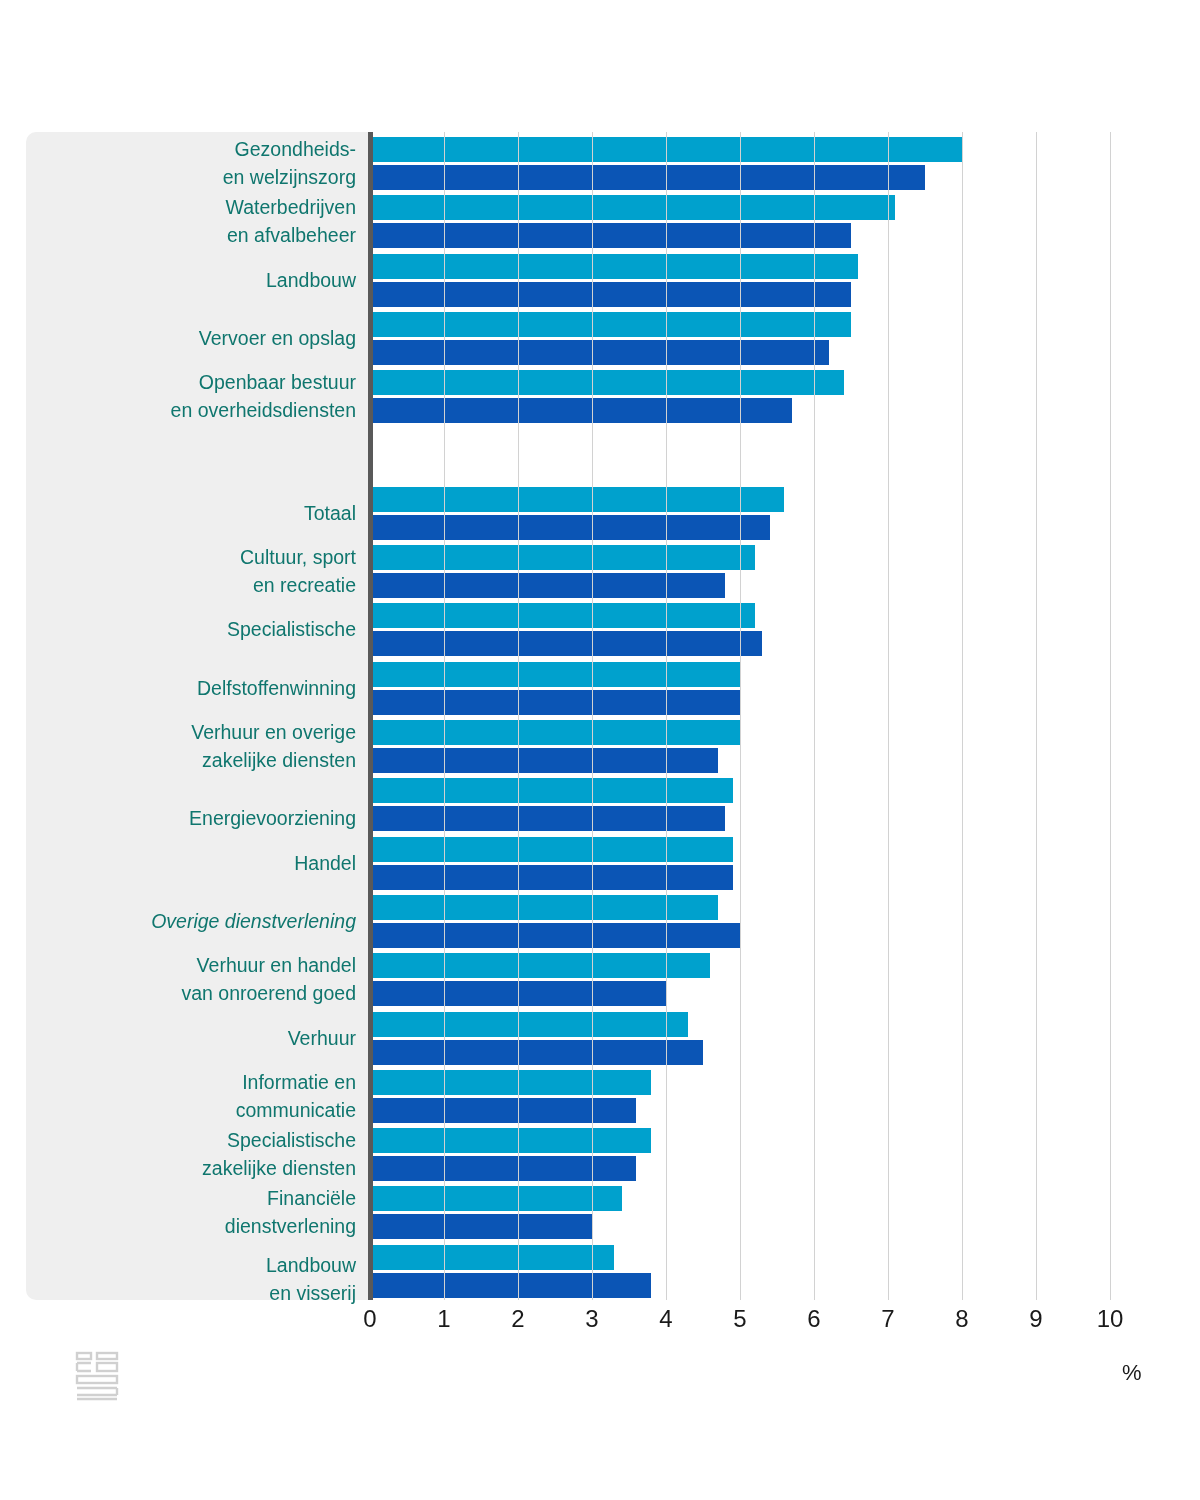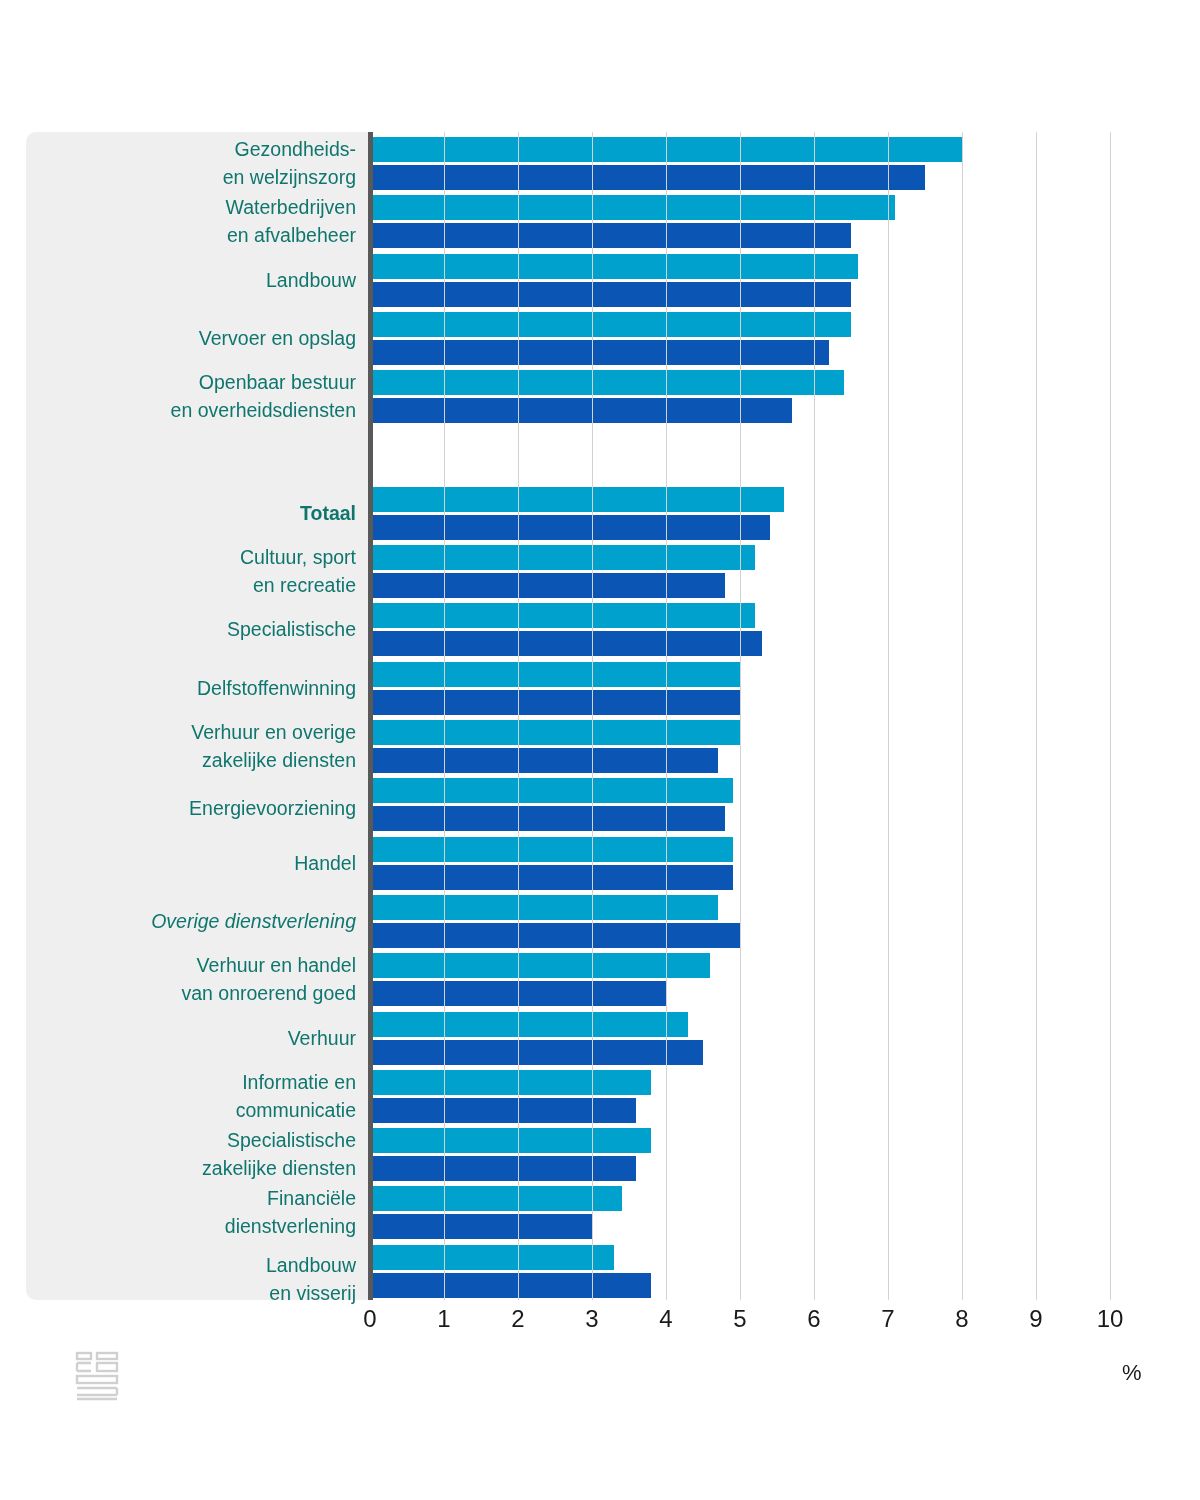--- a/index.html
+++ b/index.html
@@ -58,21 +58,21 @@
   .row-label {
     position: absolute;
     left: 0; top: 0;
     width: 330px;
     text-align: right;
     font-size: 19.5px;
     line-height: 28px;
     color: #0f766e;
     white-space: pre-line;
   }
-  .row-label.total { font-weight: bold; }
+  .row-label.total { font-weight: normal; }
   .bars {
     position: absolute;
     left: 344px; top: 0;
   }
   .bar {
     position: absolute;
     height: 25px;
     left: 0;
   }
   .bar.y2022 { background: #00a1cd; top: 2px; }
@@ -213,21 +213,21 @@
         </div>
         <div class="row" style="top: 586px; height: 58.3px;">
           <div class="row-label" style="top: 0px;">Verhuur en overige
 zakelijke diensten</div>
           <div class="bars">
             <div class="bar y2022" title="Verhuur en overige zakelijke diensten 2022: 5%" style="width: 370px; background: rgb(0, 161, 205);"></div>
             <div class="bar y2021" title="Verhuur en overige zakelijke diensten 2021: 4.7%" style="width: 347.8px; background: rgb(11, 85, 181);"></div>
           </div>
         </div>
         <div class="row" style="top: 644.3px; height: 58.3px;">
-          <div class="row-label" style="top: 18px;">Energievoorziening</div>
+          <div class="row-label" style="top: 28px;">Energievoorziening</div>
           <div class="bars">
             <div class="bar y2022" title="Energievoorziening 2022: 4.9%" style="width: 362.6px; background: rgb(0, 161, 205);"></div>
             <div class="bar y2021" title="Energievoorziening 2021: 4.8%" style="width: 355.2px; background: rgb(11, 85, 181);"></div>
           </div>
         </div>
         <div class="row" style="top: 702.6px; height: 58.3px;">
           <div class="row-label" style="top: 14px;">Handel</div>
           <div class="bars">
             <div class="bar y2022" title="Handel 2022: 4.9%" style="width: 362.6px; background: rgb(0, 161, 205);"></div>
             <div class="bar y2021" title="Handel 2021: 4.9%" style="width: 362.6px; background: rgb(11, 85, 181);"></div>

